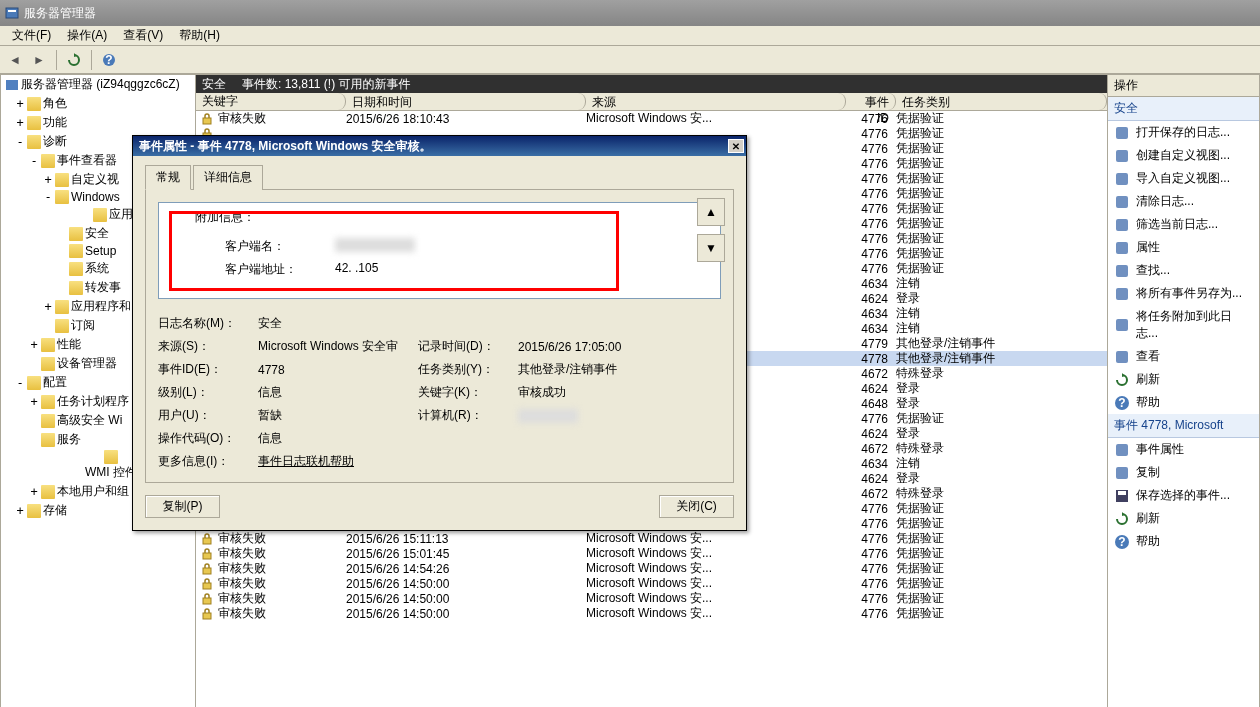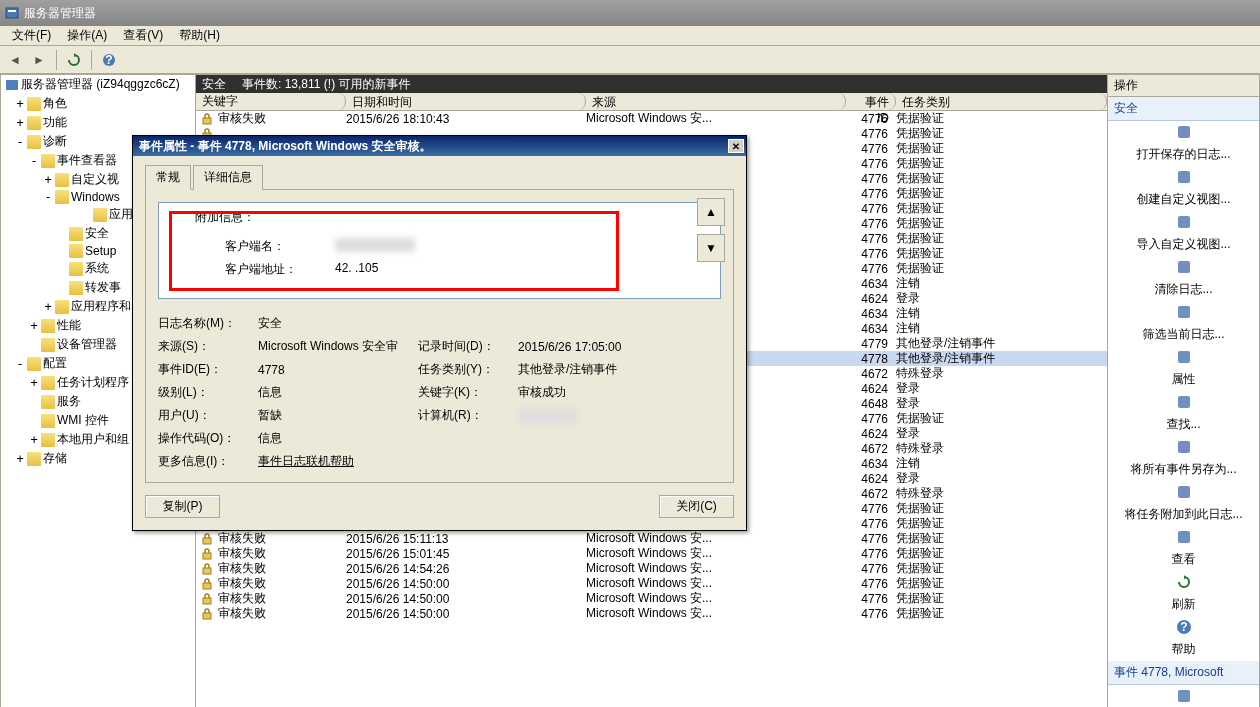--- a/index.html
+++ b/index.html
@@ -25,21 +25,21 @@
 .grid-row.selected { background: #c8d8f0; }
 .grid-row .lock { width: 14px; height: 12px; margin: 0 4px; }
 .col-kw { width: 150px; display: flex; align-items: center; }
 .col-dt { width: 240px; }
 .col-src { width: 260px; }
 .col-id { width: 50px; text-align: right; padding-right: 8px; }
 .col-cat { flex: 1; }
 .actions-pane { width: 152px; background: #fff; border: 1px solid #aca899; border-left: none; display: flex; flex-direction: column; }
 .actions-hdr { background: #ece9d8; padding: 2px 6px; border-bottom: 1px solid #aca899; font-weight: normal; }
 .actions-sec { background: #e8f0fa; padding: 3px 6px; border-bottom: 1px solid #b8c8e0; color: #15428b; }
-.actions-pane .act { display: flex; align-items: center; padding: 3px 6px; gap: 6px; cursor: default; flex-direction: column; }
+.actions-pane .act { display: flex; align-items: center; padding: 3px 6px; gap: 6px; cursor: default; }
 .actions-pane .act .ai { width: 16px; height: 16px; }
 .dialog { position: absolute; left: 132px; top: 135px; width: 615px; background: #ece9d8; border: 1px solid #000; box-shadow: 2px 2px 4px rgba(0,0,0,0.4); z-index: 100; }
 .dlg-title { background: linear-gradient(#0a246a, #3a6ea5); color: #fff; height: 20px; display: flex; align-items: center; justify-content: space-between; padding: 0 2px 0 6px; font-family: "SimSun"; font-weight: bold; font-size: 12px; }
 .dlg-close { width: 16px; height: 14px; background: #d4d0c8; border: 1px solid #fff; color: #000; display: flex; align-items: center; justify-content: center; font-weight: bold; font-size: 10px; cursor: default; }
 .dlg-body { padding: 8px 12px 12px 12px; }
 .tabs { display: flex; border-bottom: 1px solid #aca899; }
 .tab { border: 1px solid #aca899; border-bottom: none; padding: 3px 10px; background: #ece9d8; margin-right: 2px; position: relative; top: 1px; cursor: default; }
 .tab.active { background: #ece9d8; border-bottom: 1px solid #ece9d8; }
 .tab-content { border: 1px solid #aca899; border-top: none; padding: 12px; background: #ece9d8; }
 .info-box { background: #fff; border: 1px solid #7f9db9; height: 97px; padding: 6px; position: relative; }
@@ -158,20 +158,25 @@
         <div class="node" style="padding-left: 56px;">
           <span class="tw"></span>
           <span class="ic ic-folder"></span>
           <span>转发事</span>
         </div>
         <div class="node" style="padding-left: 42px;">
           <span class="tw">+</span>
           <span class="ic ic-folder"></span>
           <span>应用程序和</span>
         </div>
+        <div class="node" style="padding-left: 42px;">
+          <span class="tw"></span>
+          <span class="ic ic-folder"></span>
+          <span>订阅</span>
+        </div>
         <div class="node" style="padding-left: 28px;">
           <span class="tw">+</span>
           <span class="ic ic-folder"></span>
           <span>性能</span>
         </div>
         <div class="node" style="padding-left: 28px; align-items: center;">
           <span class="tw"></span>
           <span class="ic ic-folder"></span>
           <span>设备管理器</span>
         </div>
@@ -181,23 +186,28 @@
           <span>配置</span>
         </div>
         <div class="node" style="padding-left: 28px;">
           <span class="tw">+</span>
           <span class="ic ic-folder"></span>
           <span>任务计划程序</span>
         </div>
         <div class="node" style="padding-left: 28px;">
           <span class="tw"></span>
           <span class="ic ic-folder"></span>
+          <span>高级安全 Wi</span>
+        </div>
+        <div class="node" style="padding-left: 28px;">
+          <span class="tw"></span>
+          <span class="ic ic-folder"></span>
           <span>服务</span>
         </div>
-        <div class="node" style="padding-left: 28px;">
+        <div class="node" style="padding-left: 28px; flex-direction: column;">
           <span class="tw"></span>
           <span class="ic ic-folder"></span>
           <span>WMI 控件</span>
         </div>
         <div class="node" style="padding-left: 28px;">
           <span class="tw">+</span>
           <span class="ic ic-folder"></span>
           <span>本地用户和组</span>
         </div>
         <div class="node" style="padding-left: 14px;">

